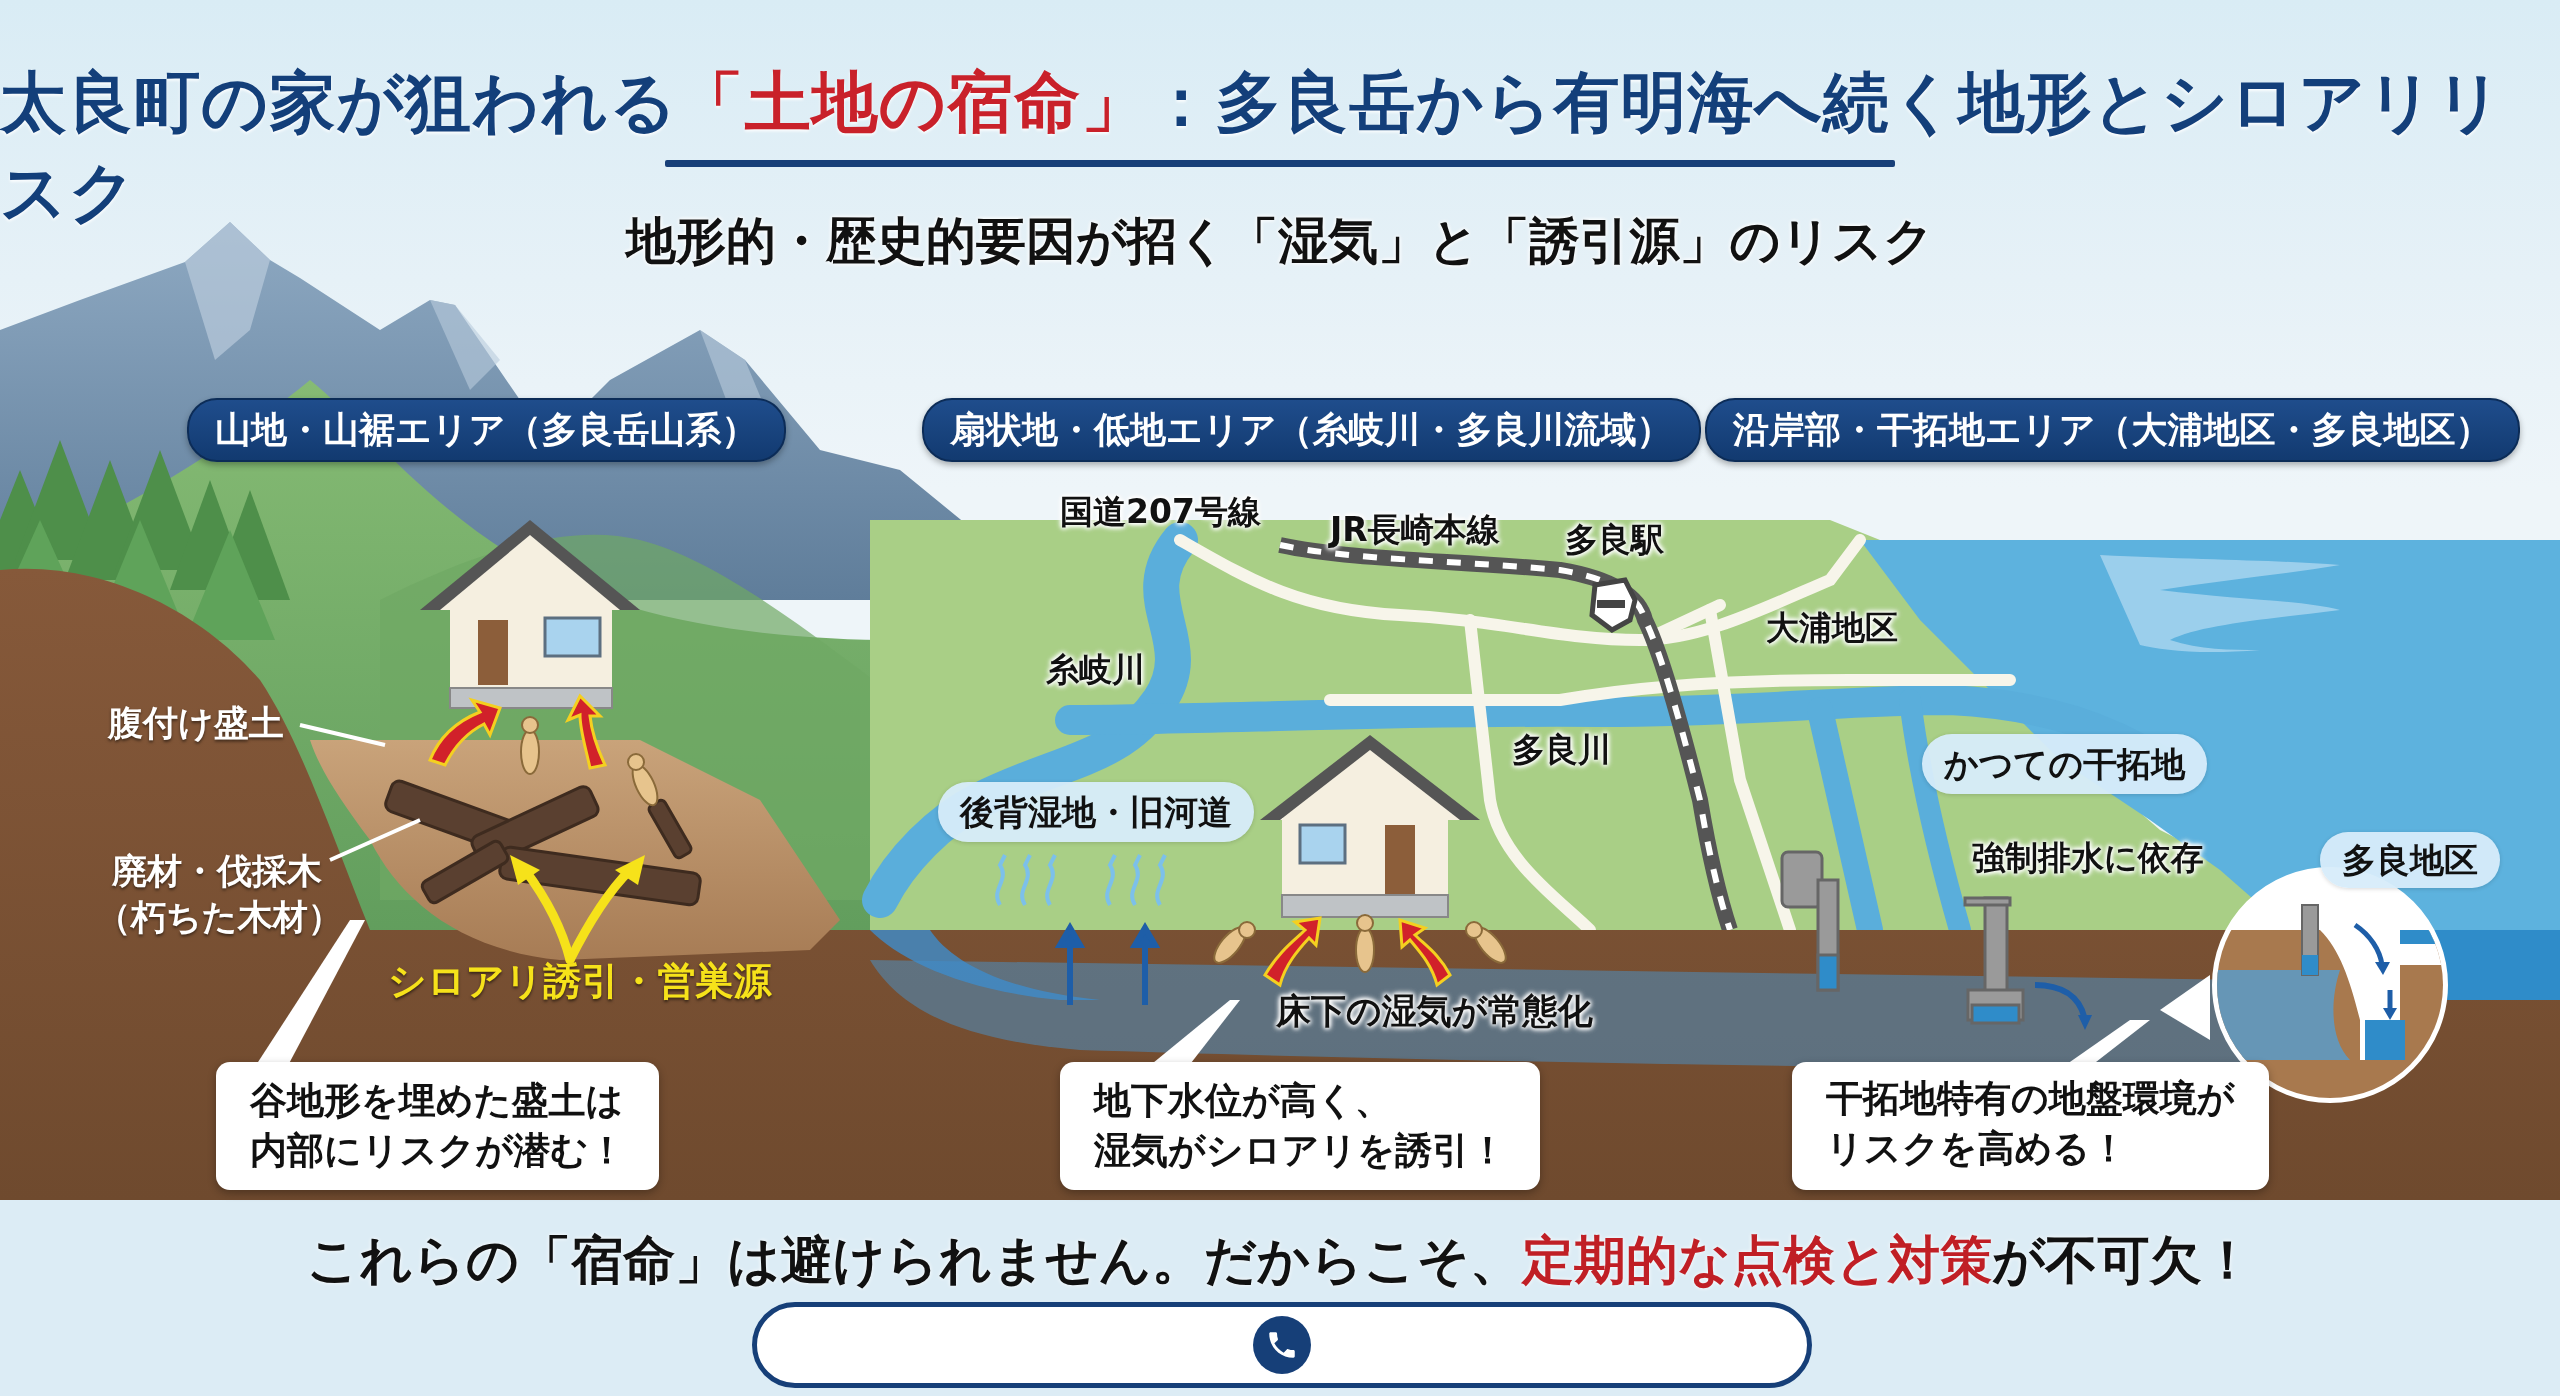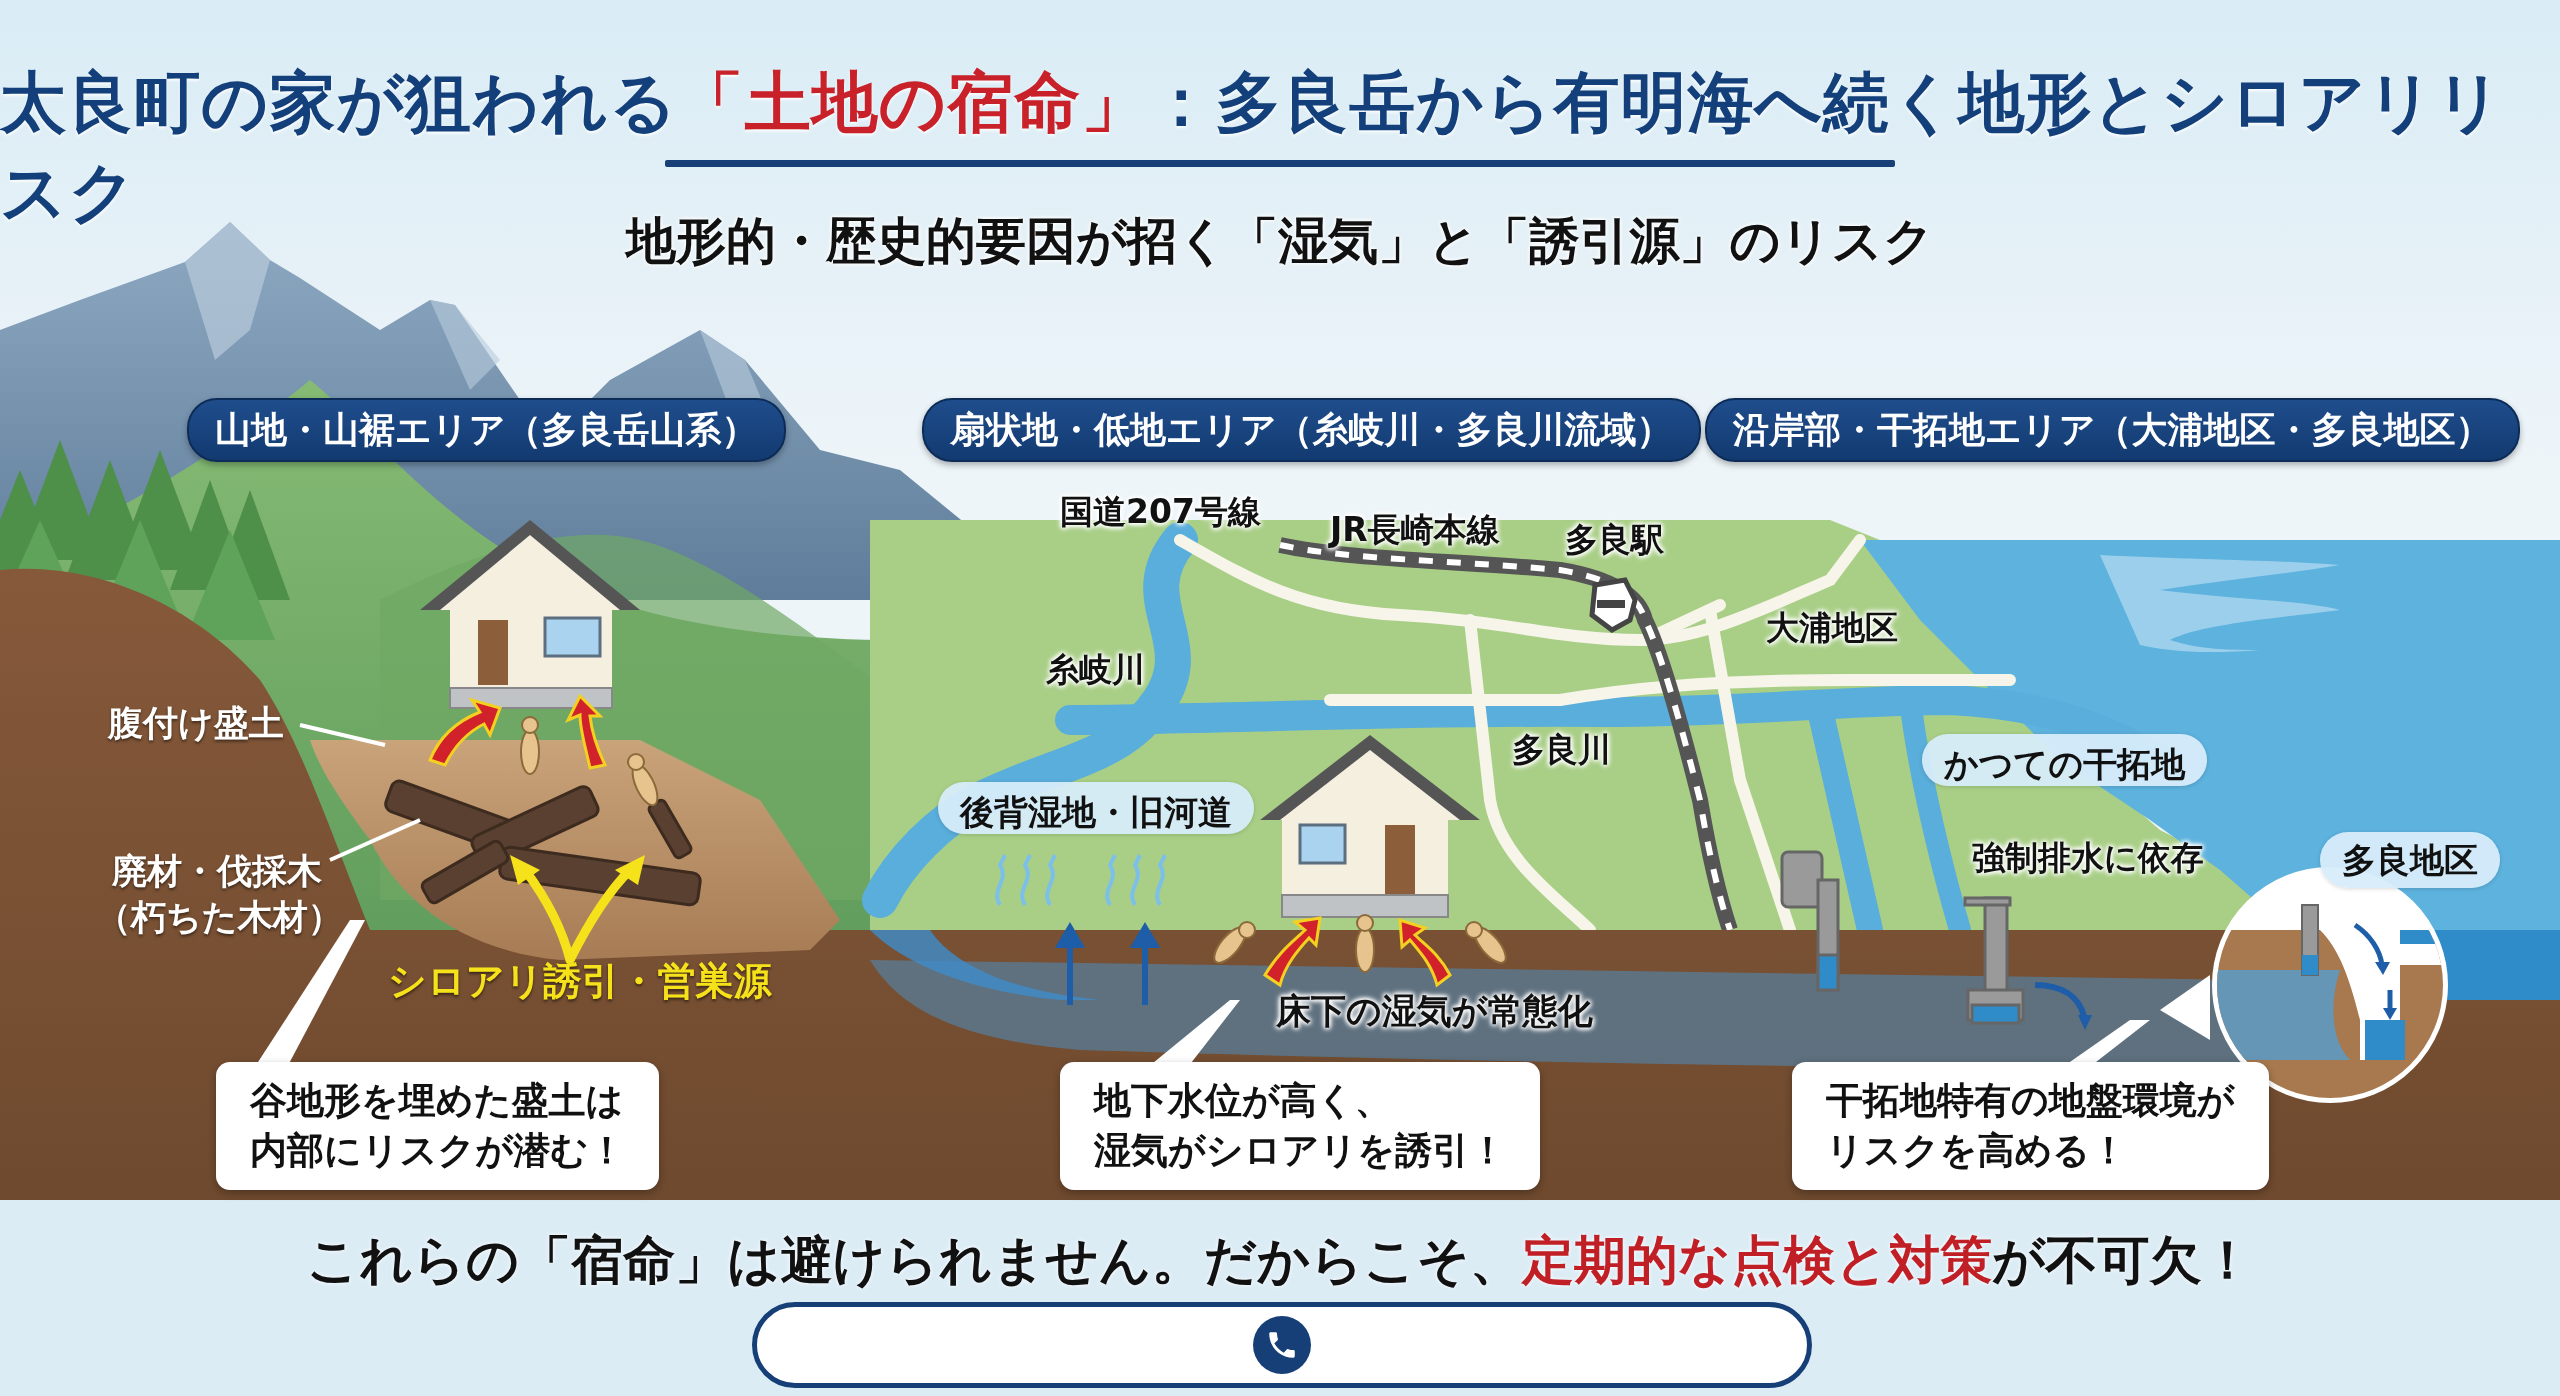--- a/index.html
+++ b/index.html
@@ -33,21 +33,21 @@
   }
   .white-label {
     font-size:35px; font-weight:bold; color:#fff; white-space:nowrap;
     text-shadow:0 2px 3px rgba(0,0,0,0.5);
   }
   .yellow-label {
     font-size:38px; font-weight:bold; color:#f6e21a; white-space:nowrap;
     text-shadow:0 2px 3px rgba(0,0,0,0.55);
   }
   .soft-pill {
-    height:52px; line-height:60px; padding:0 22px; border-radius:30px;
+    height:60px; line-height:60px; padding:0 22px; border-radius:30px;
     background:rgba(215,236,250,0.95); color:#111; font-size:34px; font-weight:bold; white-space:nowrap;
     box-shadow:0 1px 4px rgba(0,0,0,0.15);
   }
   .callout {
     background:#fff; border-radius:14px; color:#111; font-size:37px; font-weight:bold;
     line-height:50px; padding:14px 34px; box-shadow:0 3px 8px rgba(0,0,0,0.3); white-space:nowrap;
   }
   .conclusion {
     left:0; top:1226px; width:2560px; text-align:center;
     font-size:52px; font-weight:bold; color:#111;
@@ -296,21 +296,21 @@
 <div class="abs soft-pill" style="left:938px; top:782px;">後背湿地・旧河道</div>
 <div class="abs map-label" style="left:1276px; top:988px; font-size:35px;">床下の湿気が常態化</div>
 <div class="abs callout" style="left:1060px; top:1062px;">
   <div>地下水位が高く、</div>
   <div>湿気がシロアリを誘引！</div>
 </div>
 
 <div class="abs soft-pill" style="left:1922px; top:734px;">かつての干拓地</div>
 <div class="abs map-label" style="left:1972px; top:836px;">強制排水に依存</div>
 <div class="abs soft-pill" style="left:2320px; top:832px; height:56px; line-height:56px;">多良地区</div>
-<div class="abs callout" style="left:1792px; top:1062px;">
+<div class="abs callout" style="left:1792px; top:1062px;font-family:Liberation Mono, monospace;">
   <div>干拓地特有の地盤環境が</div>
   <div>リスクを高める！</div>
 </div>
 
 <div class="abs conclusion">
   <span>これらの「宿命」は避けられません。だからこそ、</span><span class="red">定期的な点検と対策</span><span>が不可欠！</span>
 </div>
 <div class="abs cta">
   <span class="cta-icon">
     <svg width="34" height="34" viewBox="0 0 24 24">

